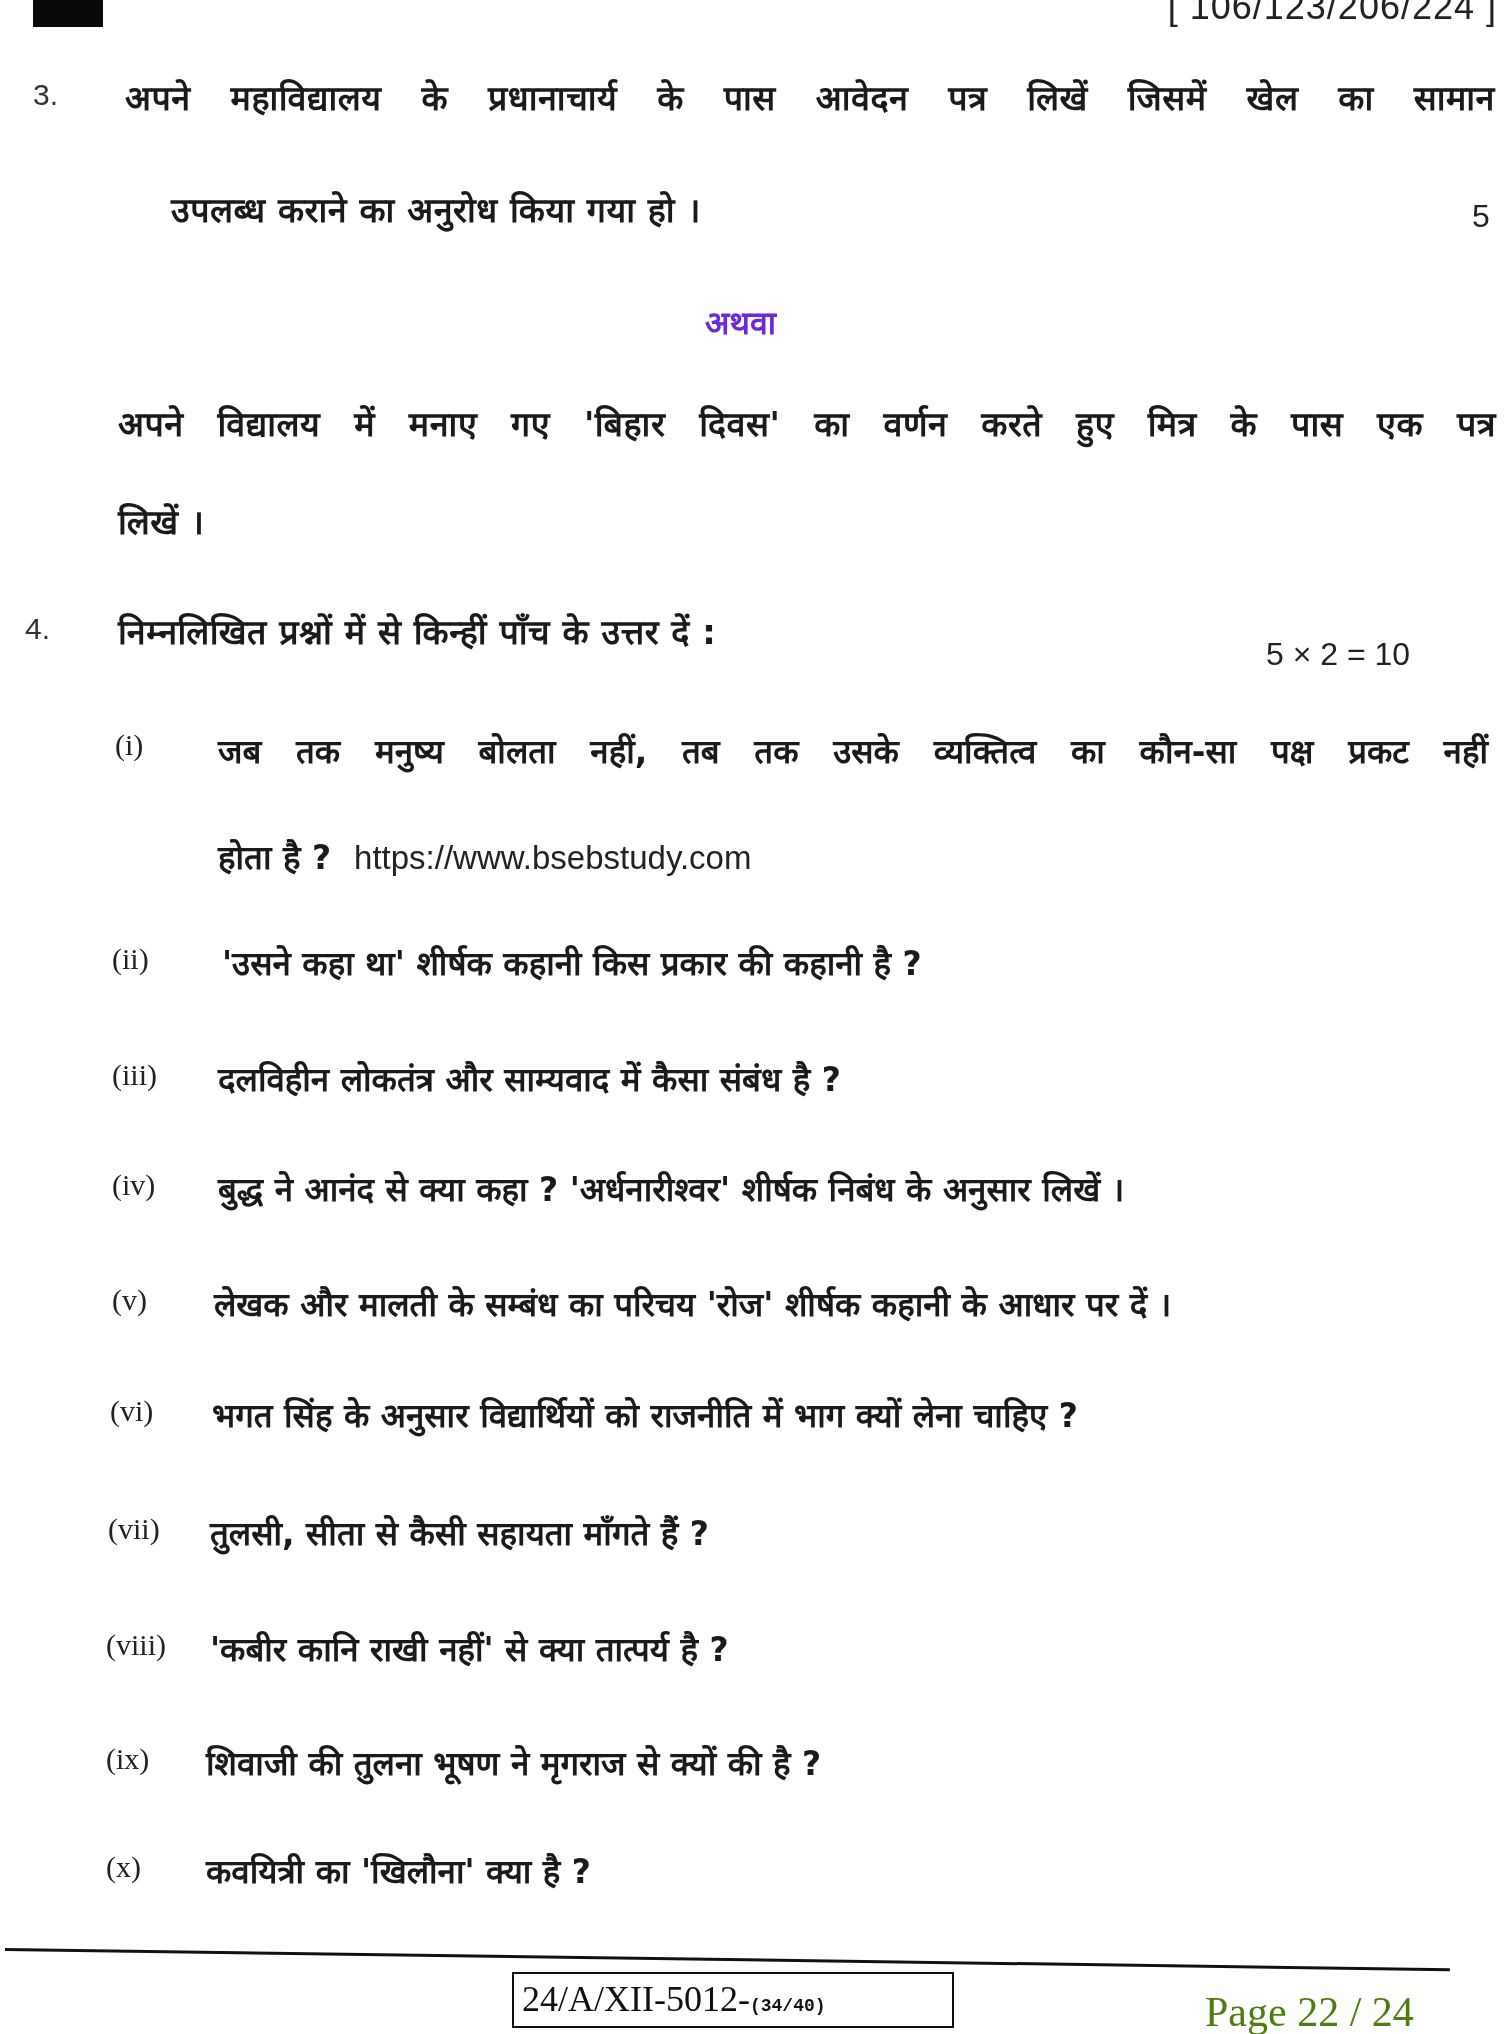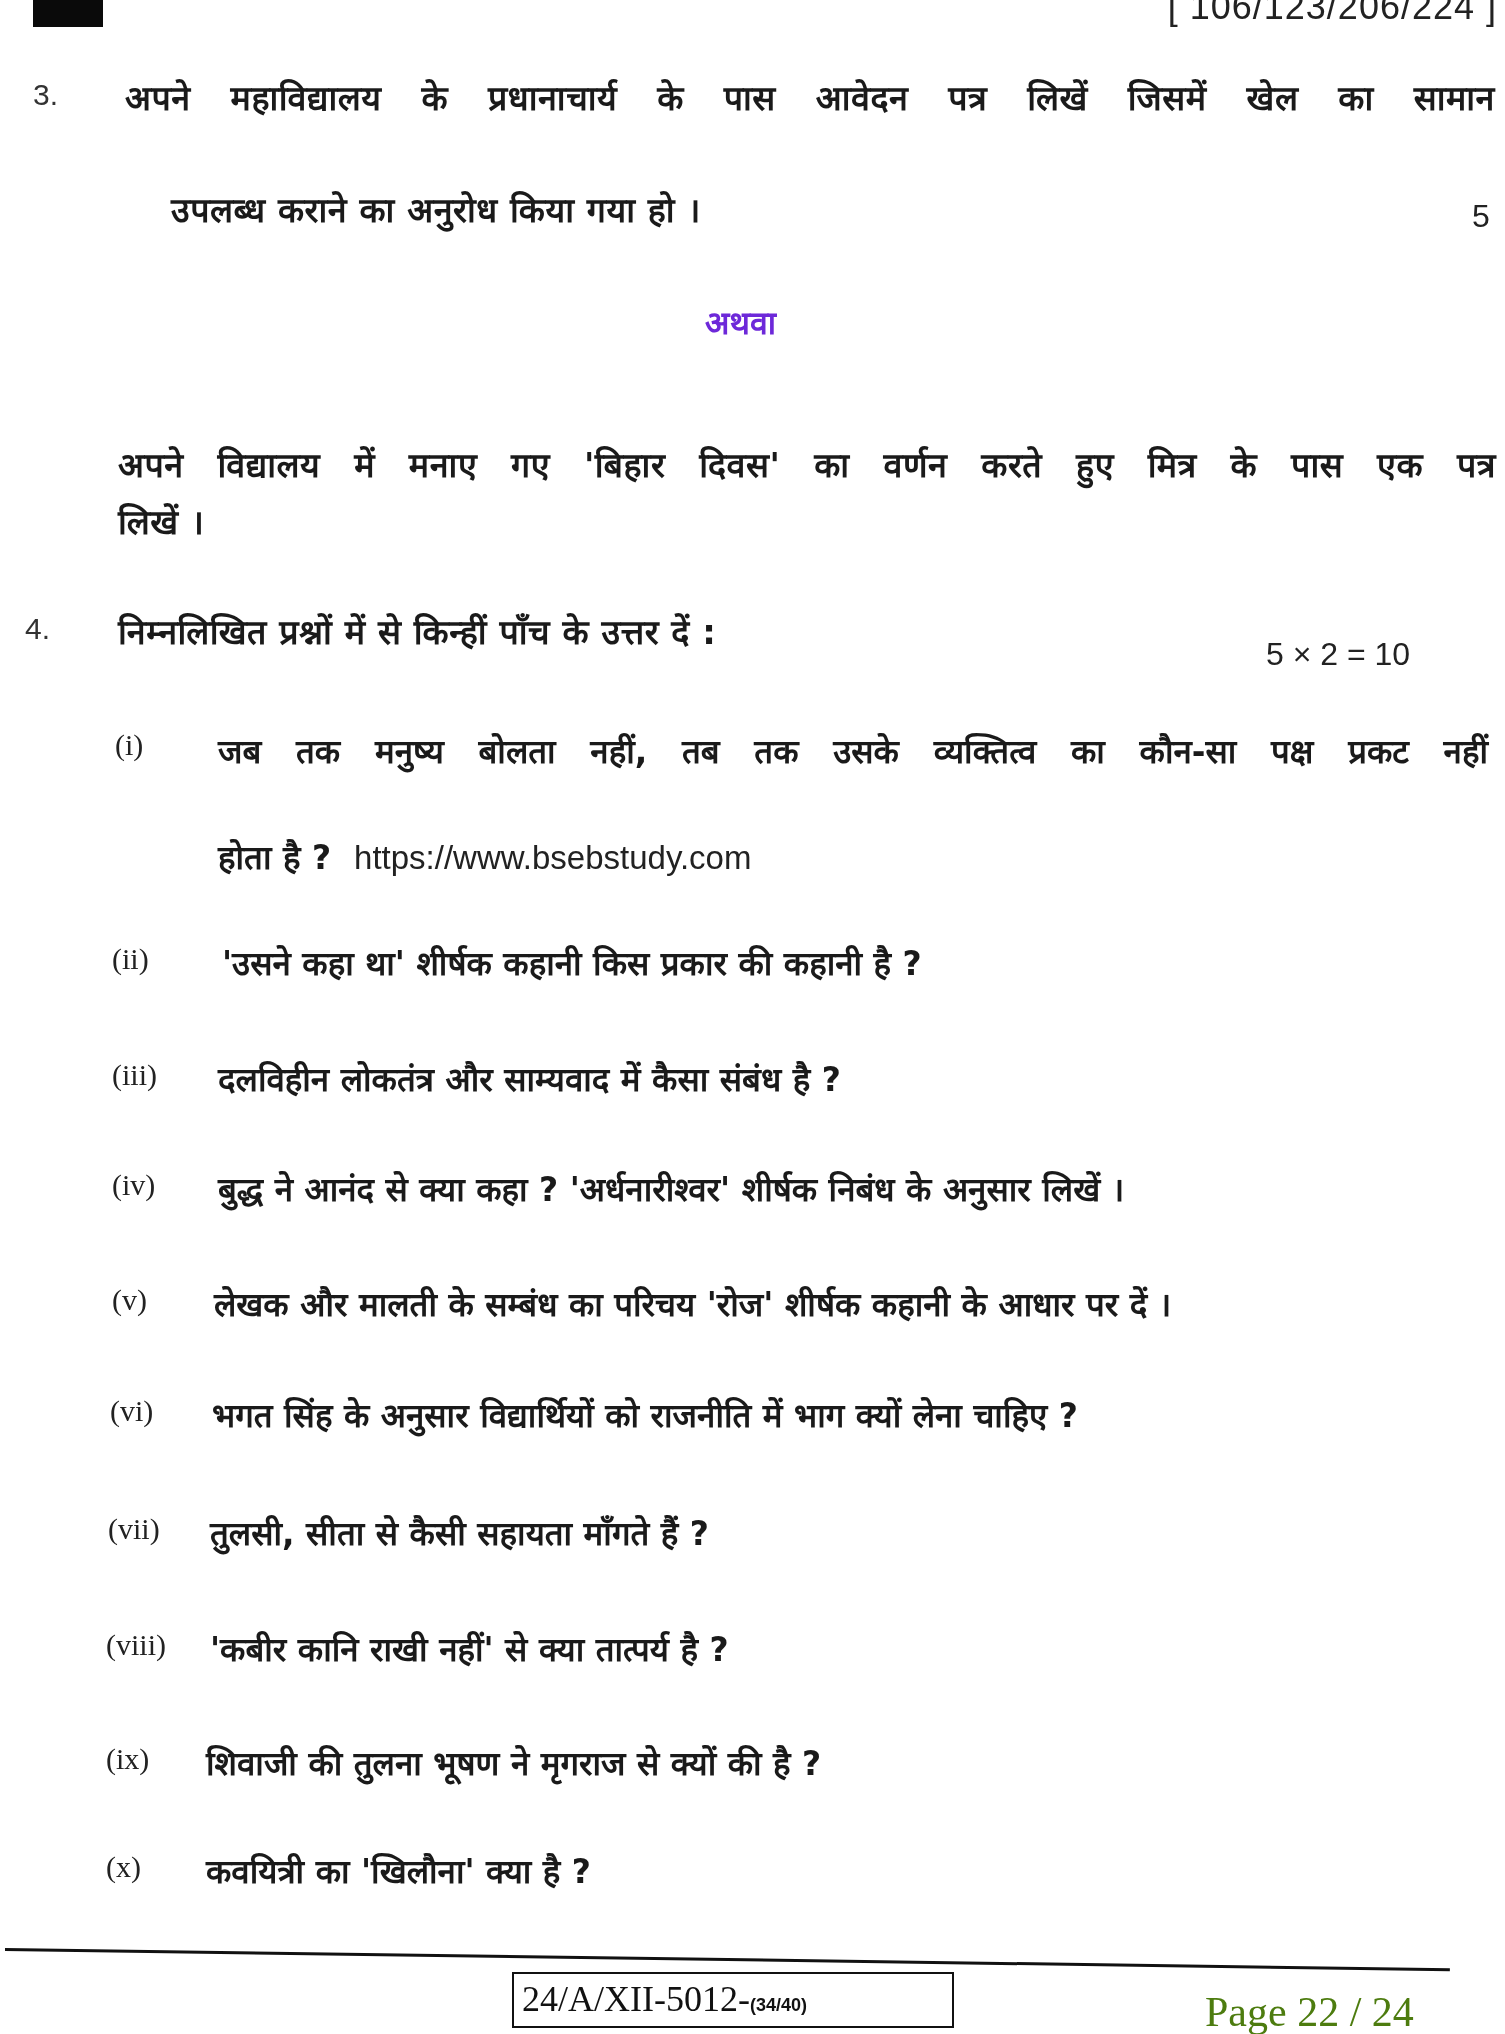--- a/index.html
+++ b/index.html
@@ -29,40 +29,40 @@
     .footer-line {
       position: absolute; left: 5px; top: 1948px; width: 1445px; height: 3px;
       background: #111; transform: rotate(0.8deg); transform-origin: left center;
     }
     .footer-box {
       position: absolute; left: 512px; top: 1972px; width: 442px; height: 56px;
       border: 2px solid #111; box-sizing: border-box;
       font-family: "Liberation Serif", serif; font-size: 36px; color: #111;
       padding-left: 8px; line-height: 50px;
     }
-    .footer-box small { font-family: Liberation Sans, sans-serif; font-weight: bold; font-size: 18px; }
+    .footer-box small { font-family: Liberation Mono, monospace; font-weight: bold; font-size: 18px; }
     .page-num {
       position: absolute; left: 1205px; top: 1988px;
       font-family: "Liberation Serif", serif; font-size: 42px; color: #4d7c0f;
     }
   </style>
 </head>
 <body>
 
 <div class="header-tab"></div>
 <div class="paper-code">[ 106/123/206/224 ]</div>
 
 <div class="abs qnum" style="left:33px; top:78px;">3.</div>
 <div class="abs qtext" style="left:125px; top:74px; width:1370px; text-align:justify; text-align-last:justify;">अपने महाविद्यालय के प्रधानाचार्य के पास आवेदन पत्र लिखें जिसमें खेल का सामान</div>
 <div class="abs qtext" style="left:125px; top:186px;margin-left:46px;">उपलब्ध कराने का अनुरोध किया गया हो ।</div>
 <div class="abs marks" style="left:1472px; top:198px;">5</div>
 
 <div class="abs center-title" style="left:705px; top:300px;">अथवा</div>
 
-<div class="abs qtext" style="left:118px; top:400px; width:1378px; text-align:justify; text-align-last:justify;margin-top:41px;">अपने विद्यालय में मनाए गए 'बिहार दिवस' का वर्णन करते हुए मित्र के पास एक पत्र</div>
+<div class="abs qtext" style="left:118px; top:400px; width:1378px; text-align:justify; text-align-last:justify;">अपने विद्यालय में मनाए गए 'बिहार दिवस' का वर्णन करते हुए मित्र के पास एक पत्र</div>
 <div class="abs qtext" style="left:118px; top:498px;">लिखें ।</div>
 
 <div class="abs qnum" style="left:25px; top:612px;">4.</div>
 <div class="abs qtext" style="left:118px; top:608px;"><span>निम्नलिखित प्रश्नों में से किन्हीं </span><span class="bold">पाँच</span><span> के उत्तर दें :</span></div>
 <div class="abs marks" style="left:1266px; top:636px;">5 × 2 = 10</div>
 
 <div class="abs label" style="left:115px; top:728px;">(i)</div>
 <div class="abs itext" style="left:218px; top:728px; width:1270px; text-align:justify; text-align-last:justify;">जब तक मनुष्य बोलता नहीं, तब तक उसके व्यक्तित्व का कौन-सा पक्ष प्रकट नहीं</div>
 <div class="abs itext" style="left:218px; top:834px;"><span>होता है ?</span>&nbsp;&nbsp;<span class="url">https://www.bsebstudy.com</span></div>
 

